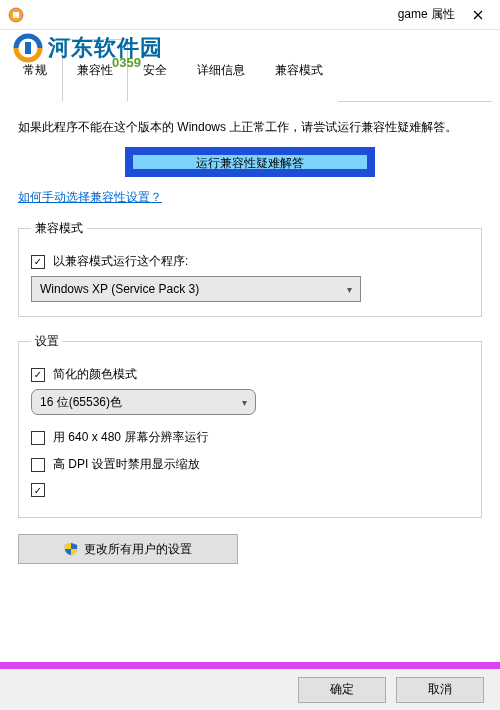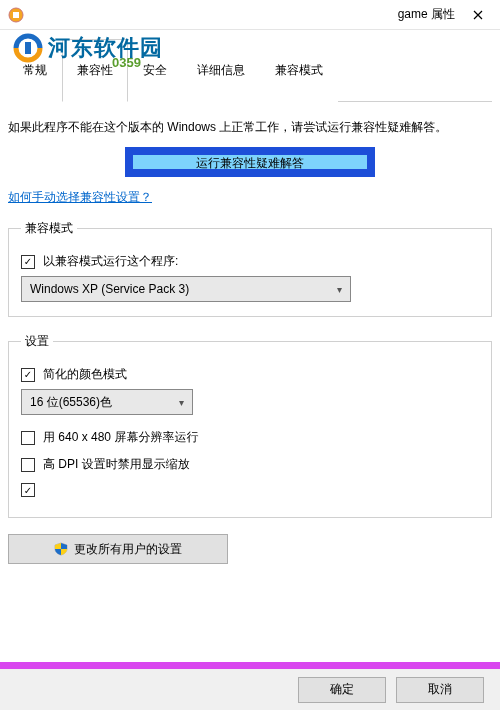--- a/index.html
+++ b/index.html
@@ -12,34 +12,34 @@
 
 .watermark { position: absolute; top: 28px; left: 8px; z-index: 10; display: flex; align-items: center; pointer-events: none; }
 .watermark .logo { width: 40px; height: 40px; }
 .watermark .wmtext { font-size: 22px; font-weight: bold; color: #0369a1; letter-spacing: 1px; }
 .watermark .wmnum { color: #5b9e2f; font-weight: bold; font-size: 13px; position: absolute; left: 104px; top: 27px; }
 
 .tabs { display: flex; border-bottom: 1px solid #d0d0d0; margin: 8px 8px 0 8px; font-size: 12px; position: relative; }
 .tab { padding: 22px 14px; border: 1px solid transparent; border-bottom: none; cursor: pointer; position: relative; top: 1px; background: #fff; }
 .tab.active { border-color: #d0d0d0; border-bottom: 1px solid #fff; }
 
-.content { padding: 16px 8px; font-size: 12px; color: #000; }
+.content { padding: 16px 18px; font-size: 12px; color: #000; }
 .intro { line-height: 1.6; margin-bottom: 10px; }
 
 .btn-trouble { display: block; width: 250px; height: 30px; border: 8px solid #1d4ed8; background: #7dd3fc; font-size: 12px; margin: 0 auto 12px auto; }
 
 .link { color: #0066cc; text-decoration: underline; display: inline-block; margin-bottom: 14px; }
 
 fieldset { border: 1px solid #d0d0d0; padding: 10px 12px 14px 12px; margin-bottom: 16px; }
 legend { font-size: 12px; padding: 0 4px; }
 .row { margin: 6px 0; display: flex; align-items: center; }
 .chk { width: 14px; height: 14px; margin-right: 8px; border: 1px solid #333; display: inline-flex; align-items: center; justify-content: center; font-size: 10px; background: #fff; }
 .sel { width: 330px; height: 26px; border: 1px solid #888; background: #e8e8e8; display: flex; align-items: center; justify-content: space-between; padding: 0 8px; margin-top: 6px; font-size: 12px; }
 .sel .arrow { font-size: 10px; color: #555; }
-.sel.narrow { width: 172px; }
+.sel.narrow { width: 225px; border-radius: 7px; }
 
 .btn-allusers { width: 220px; height: 30px; border: 1px solid #adadad; background: #e1e1e1; display: flex; align-items: center; justify-content: center; gap: 6px; margin: 12px 0 0 0; font-size: 12px; }
 .shield { width: 14px; height: 14px; }
 
 .footer { position: absolute; bottom: 0; left: 0; right: 0; height: 48px; background: #f0f0f0; border-top: 7px solid #d946ef; display: flex; align-items: center; justify-content: flex-end; gap: 10px; padding: 0 16px; }
 .footer button { width: 88px; height: 26px; border: 1px solid #adadad; background: #e1e1e1; font-size: 12px; }
 </style>
 </head>
 <body>
 

